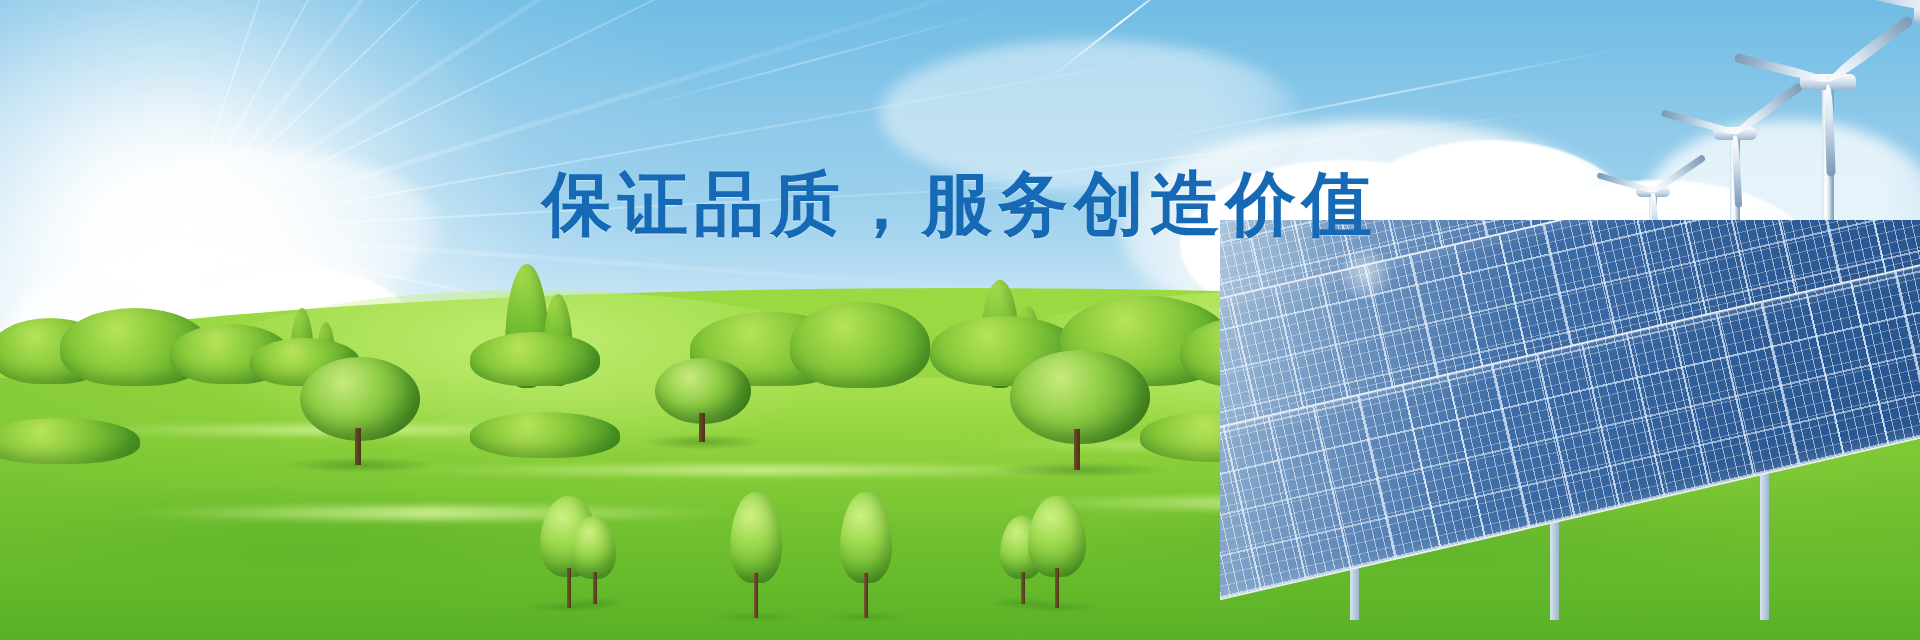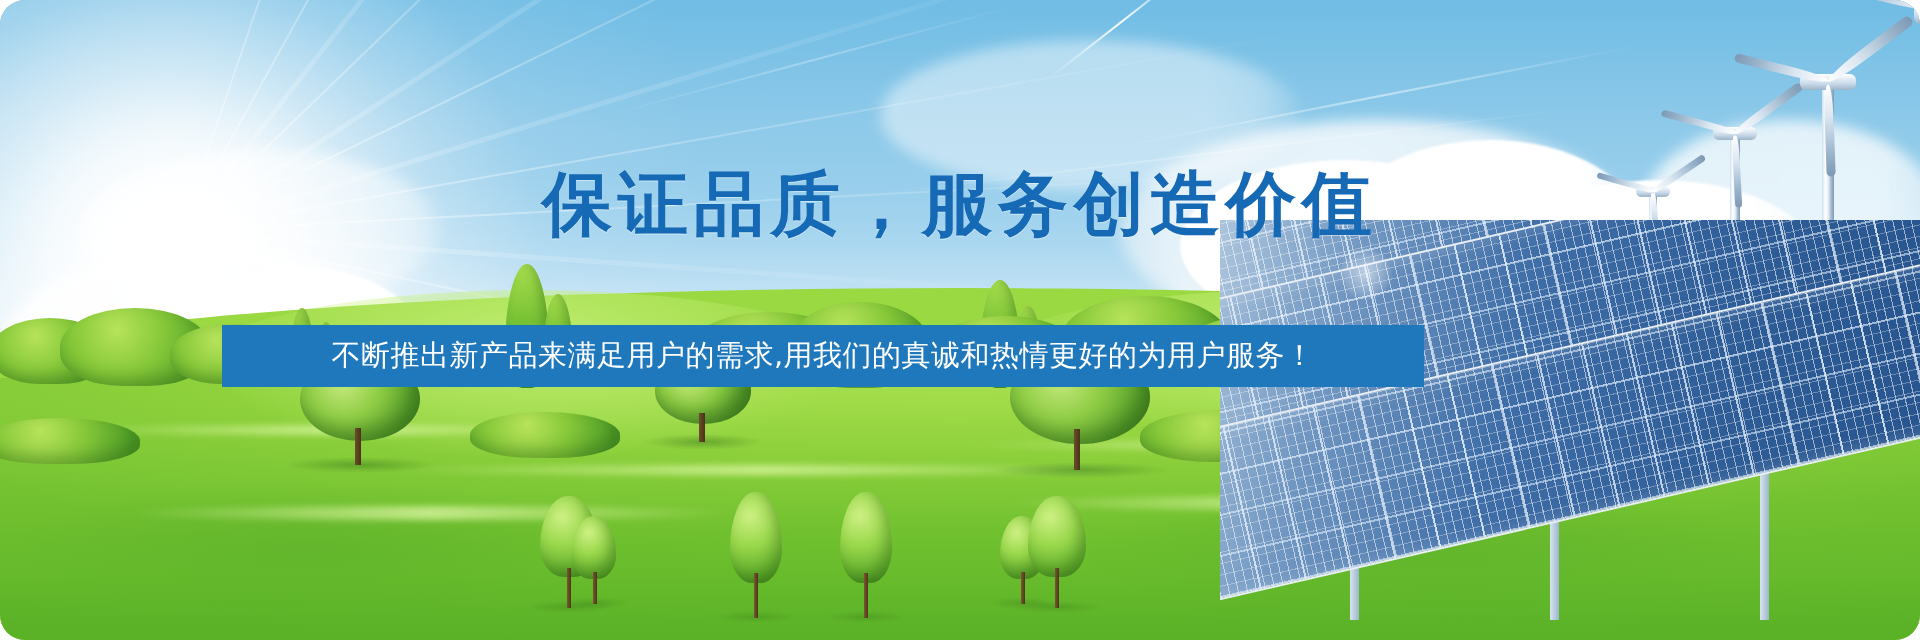--- a/index.html
+++ b/index.html
@@ -4,21 +4,20 @@
 <title>Banner</title>
 <style>
   html,body{margin:0;padding:0;background:#fff;}
   body{font-family:"Liberation Sans","DejaVu Sans",sans-serif;}
 
   .banner{
     position:relative;
     width:1920px;height:640px;
     overflow:hidden;
     background:#fde047;
-    border-radius:25px;
   }
 
   
   .sky{
     position:absolute;inset:0;
     background:
       linear-gradient(180deg,#7fc3e8 0%,#96cfed 18%,#b4dcf2 38%,#d5eaf7 56%,#eef6fb 70%,#ffffff 84%);
   }
   .sky-deep{
     position:absolute;left:0;top:0;width:100%;height:46%;
@@ -453,17 +452,14 @@
         <div class="panel-cells"></div>
         <div class="panel-gloss"></div>
       </div>
     </div>
 
     <div class="solar-flare" style="left:120px;top:28px;"></div>
   </div>
 
   <div class="headline">保证品质，服务创造价值</div>
 
-  <div class="subbar">
-    <span class="subbar-text">不断推出新产品来满足用户的需求,用我们的真诚和热情更好的为用户服务！</span>
-  </div>
 
 </div>
 
 </body></html>

